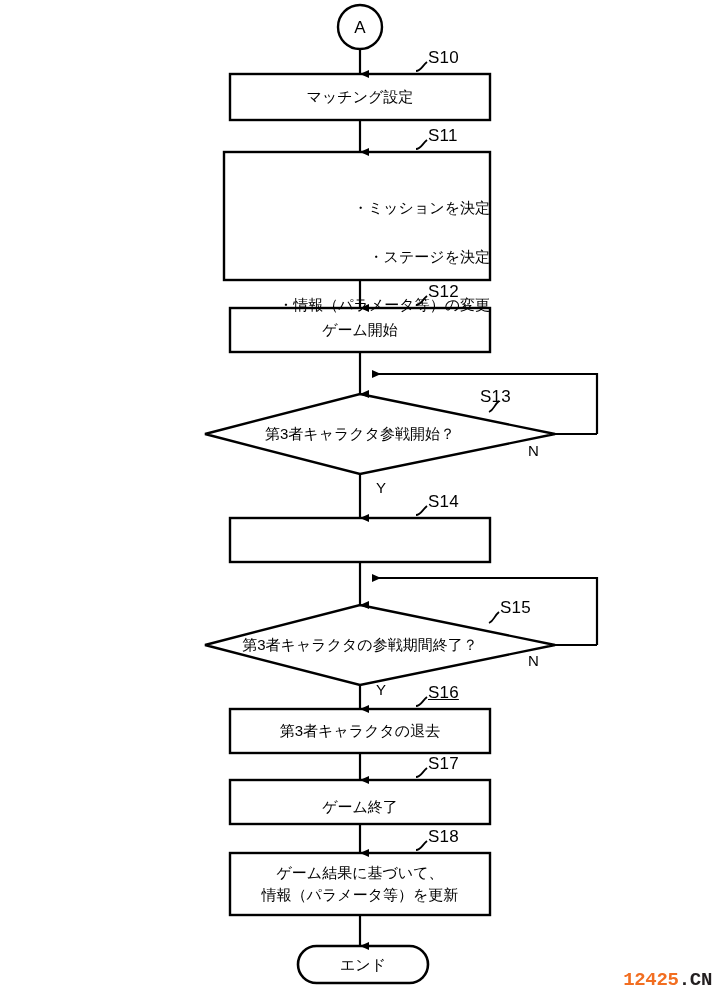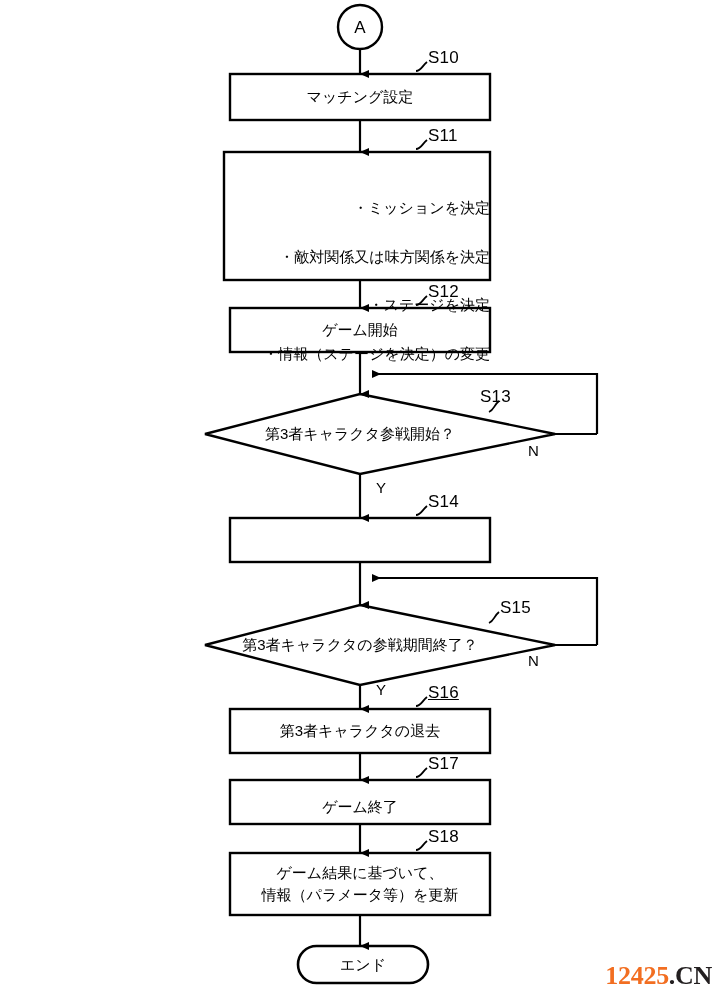--- a/index.html
+++ b/index.html
@@ -77,24 +77,24 @@
     position: absolute;
     font-size: 15px;
     color: #000000;
     font-family: "Liberation Sans", "DejaVu Sans", sans-serif;
     pointer-events: none;
   }
   #watermark {
     position: absolute;
     right: 8px;
     bottom: 8px;
-    font-size: 26px;
+    font-size: 19px;
     font-weight: bold;
     letter-spacing: -0.3px;
-    font-family: Liberation Serif, serif;
+    font-family: Liberation Mono, monospace;
   }
   #watermark .wm-num { color: #F26E21; }
   #watermark .wm-dot { color: #231f20; }
   #watermark .wm-tld { color: #231f20; }
 </style>
 </head>
 <body>
 
 <div id="flow-root">
 
@@ -170,23 +170,22 @@
       <rect x="298" y="946" width="130" height="37" rx="18.5" ry="18.5" stroke-width="2.6"></rect>
     </g>
   </svg>
 
   <div class="node-text conn-text" style="left:338px; top:8px; width:44px; height:40px;">A</div>
 
   <div class="node-text proc-text" style="left:230px; top:74px; width:260px; height:46px;">マッチング設定</div>
 
   <div class="node-text bullet-text" style="left:224px; top:172px; width:266px; height:100px;text-align:right;">
     <span class="bullet-line">・ミッションを決定</span>
-    <span class="bullet-line">・敵対関係又は味方関係を決定</span>
     <span class="bullet-line">・ステージを決定</span>
-    <span class="bullet-line">・情報（ステージを決定）の変更</span>
+    <span class="bullet-line">・情報（パラメータ等）の変更</span>
   </div>
 
   <div class="node-text proc-text" style="left:230px; top:308px; width:260px; height:44px;">ゲーム開始</div>
 
   <div class="node-text dec-text" style="left:215px; top:414px; width:290px; height:40px;">第3者キャラクタ参戦開始？</div>
 
 
   <div class="node-text dec-text" style="left:210px; top:625px; width:300px; height:40px;">第3者キャラクタの参戦期間終了？</div>
 
   <div class="node-text proc-text" style="left:230px; top:709px; width:260px; height:44px;">第3者キャラクタの退去</div>

